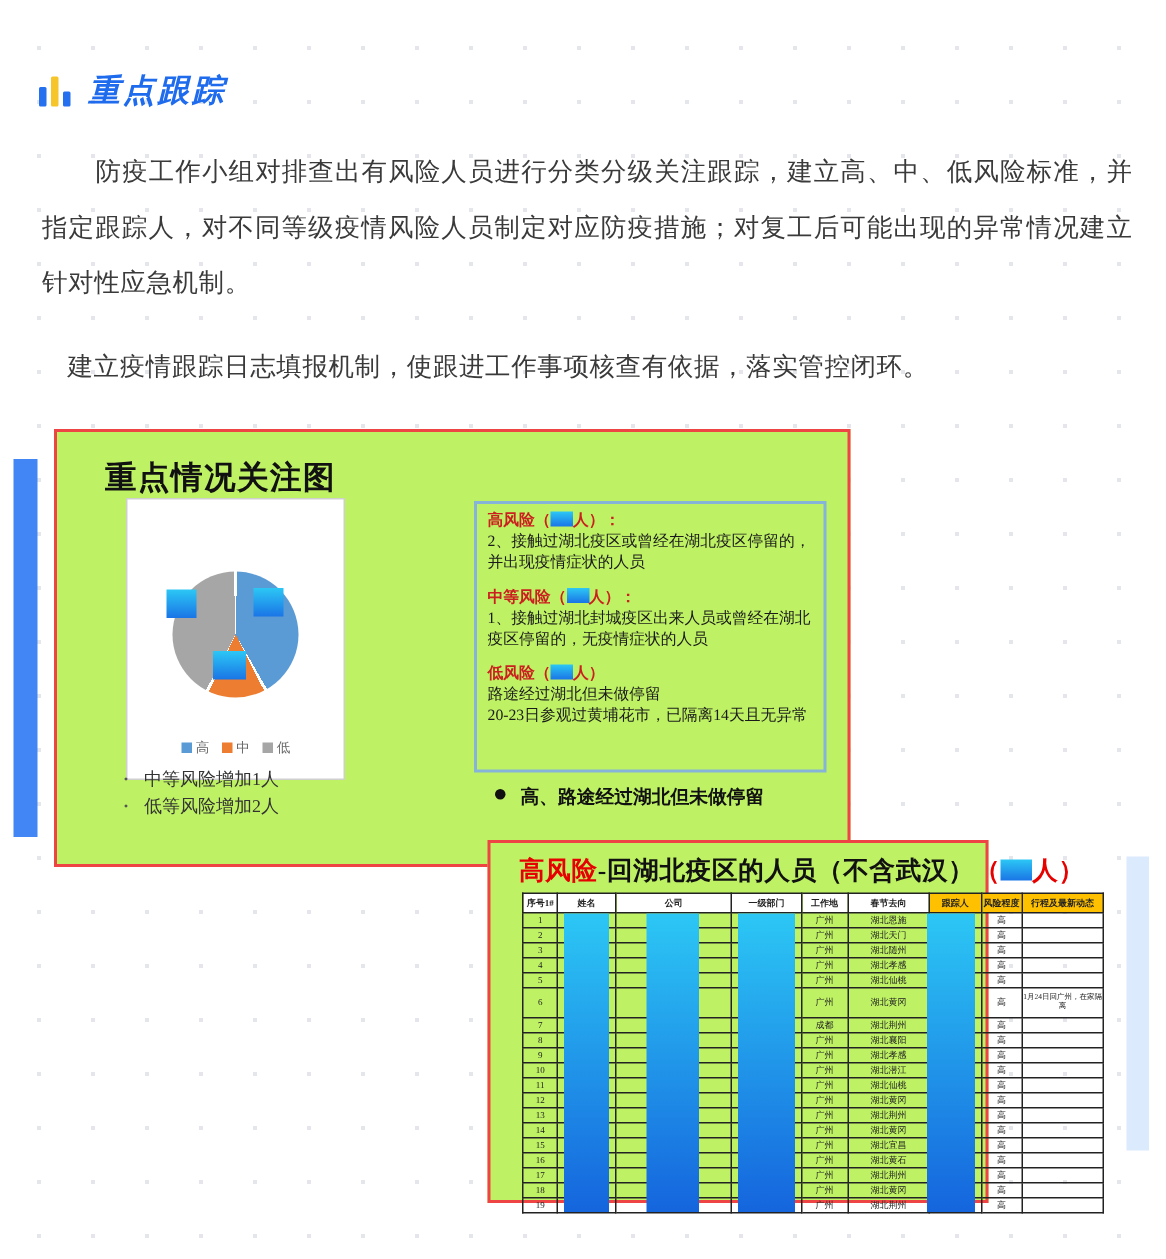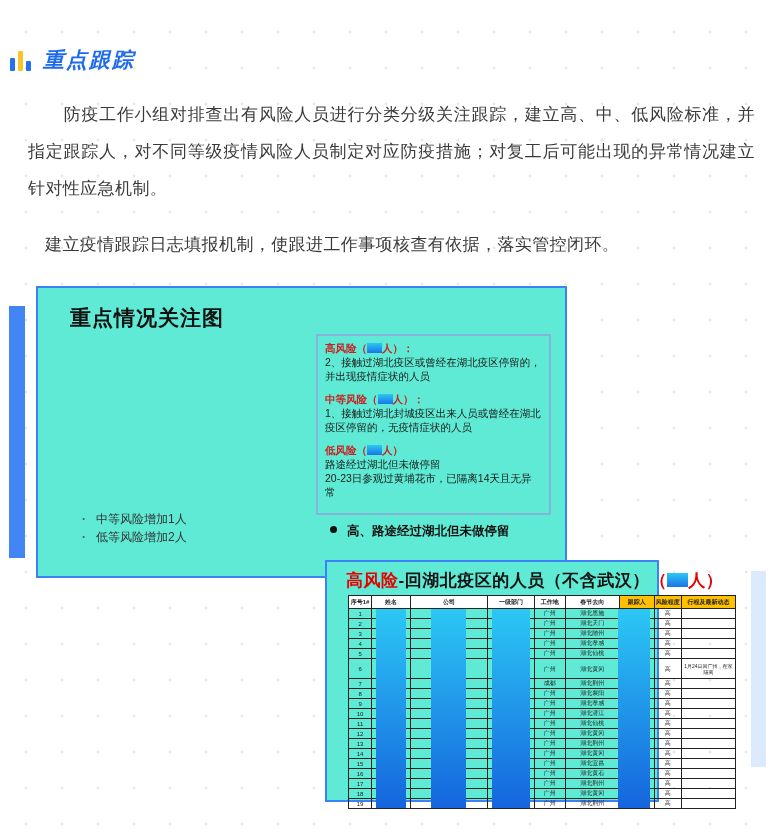--- a/index.html
+++ b/index.html
@@ -9,39 +9,39 @@
     background-color:#ffffff;
     background-image:radial-gradient(#e4e6ec 1.5px, transparent 1.6px);
     background-size:36px 36px;
     background-position:8px 14px;
     position:relative;
     overflow:hidden;
     color:#333;
   }
 
   
-  .hdr { position:absolute; left:10px; top:46px; display:flex; align-items:center; }
+  .hdr { position:absolute; left:26px; top:46px; display:flex; align-items:center; }
   .hdr-icon { width:24px; height:26px; position:relative; margin-right:9px; }
   .hdr-icon i { position:absolute; bottom:2px; display:block; border-radius:1px; }
   .hdr-icon .b1 { left:0;  width:5px; height:13px; background:#2470ee; }
   .hdr-icon .b2 { left:8px; width:5px; height:20px; background:#f6c52a; }
   .hdr-icon .b3 { left:16px; width:5px; height:10px; background:#2470ee; }
   .hdr-title { font-size:21px; font-weight:bold; font-style:italic; color:#1f6bee; letter-spacing:2px; }
 
   
   .para { position:absolute; left:28px; width:727px; font-size:17px; line-height:37px; color:#3a3a3a; letter-spacing:0.4px; text-align:justify; }
   .p1 { top:96px; text-indent:2.1em; }
   .p2 { top:226px; text-indent:1em; }
 
   
   .left-bar  { position:absolute; left:9px;  top:306px; width:16px; height:252px; background:#4285f4; }
   .right-bar { position:absolute; left:751px; top:571px; width:15px; height:196px; background:#dbeafd; }
 
   
-  .card { position:absolute; background:#5eead4; border:2px solid #3b82f6; }
+  .card { position:absolute; background:#bef264; border:2px solid #ef4444;font-family:Liberation Serif, serif; }
   .card1 { left:36px; top:286px; width:531px; height:292px; z-index:1; }
   .card2 { left:325px; top:560px; width:334px; height:242px; z-index:2; }
 
   
   .c1-title { position:absolute; left:32px; top:16px; font-size:21px; font-weight:bold; color:#111; letter-spacing:1px; }
   .pie-panel { position:absolute; left:46px; top:44px; width:146px; height:188px; border:1px solid #cfcfcf; background:#fff; }
   .pie { position:absolute; left:30px; top:48px; width:84px; height:84px; border-radius:50%;
     background:conic-gradient(from 0deg,
       #ffffff 0deg 1.5deg,
       #5b9bd5 1.5deg 150deg,
@@ -102,20 +102,27 @@
 
 <p class="para p1">防疫工作小组对排查出有风险人员进行分类分级关注跟踪，建立高、中、低风险标准，并指定跟踪人，对不同等级疫情风险人员制定对应防疫措施；对复工后可能出现的异常情况建立针对性应急机制。</p>
 <p class="para p2">建立疫情跟踪日志填报机制，使跟进工作事项核查有依据，落实管控闭环。</p>
 
 <div class="left-bar"></div>
 <div class="right-bar"></div>
 
 <div class="card card1">
   <div class="c1-title">重点情况关注图</div>
 
+  <div class="pie-panel">
+    <div class="pie"></div>
+    <span class="censor pie-censor pc-left"></span>
+    <span class="censor pie-censor pc-right"></span>
+    <span class="censor pie-censor pc-bottom"></span>
+    <div class="legend"><span class="item"><i style="background: rgb(91, 155, 213);"></i>高</span><span class="item"><i style="background: rgb(237, 125, 49);"></i>中</span><span class="item"><i style="background: rgb(166, 166, 166);"></i>低</span></div>
+  </div>
 
   <ul class="focus-bullets">
       <li>中等风险增加1人</li>
       <li>低等风险增加2人</li>
     </ul>
 
   <div class="risk-box">
       <div class="rb-sec">
         <div class="rb-head">高风险（<span class="censor"></span>人）：</div>
         <div>2、接触过湖北疫区或曾经在湖北疫区停留的，并出现疫情症状的人员</div>

